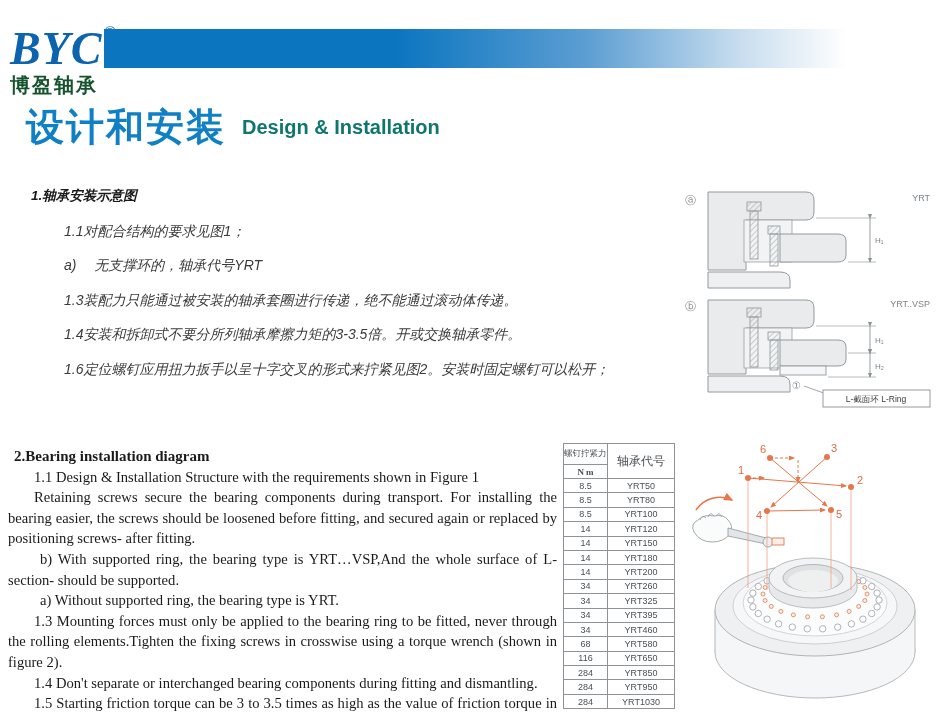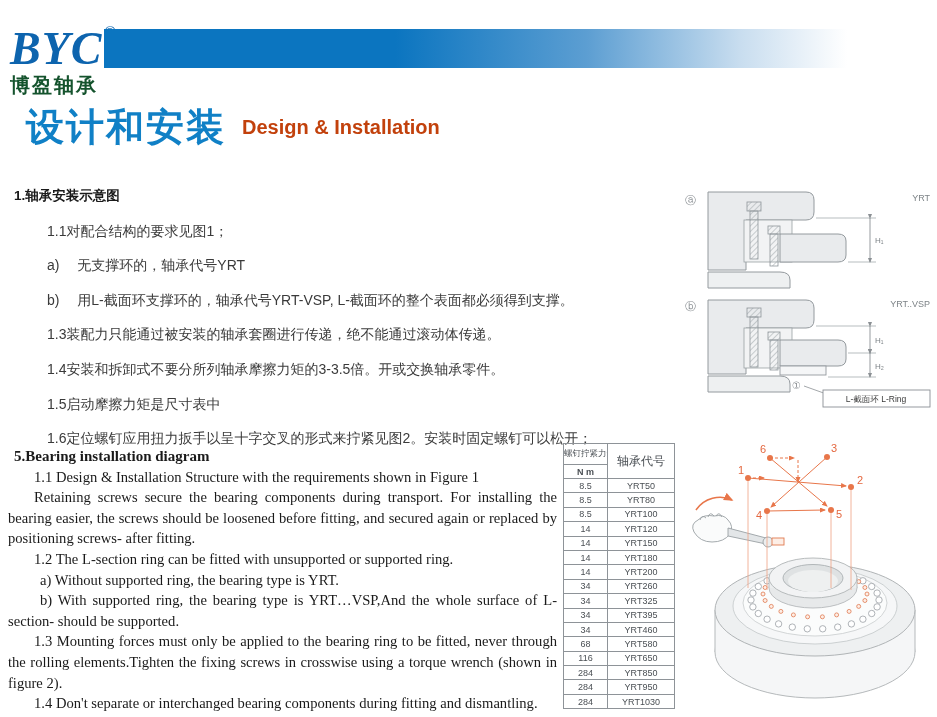--- a/index.html
+++ b/index.html
@@ -11,43 +11,43 @@
   .logo-text{font-family:"Liberation Serif","DejaVu Serif",serif;font-weight:bold;
              font-style:italic;font-size:46px;line-height:46px;color:#0d64ae;letter-spacing:1px;}
   .logo-reg{font-size:15px;vertical-align:28px;font-style:normal;color:#0d64ae;margin-left:2px;}
   .logo-sub{font-size:20px;font-weight:bold;color:#14532d;letter-spacing:2px;margin-top:0px;}
   .header-bar{position:absolute;left:104px;top:29px;width:766px;height:39px;
       background:linear-gradient(to right,#0b75c0 0%,#0b75c0 38%,#5c9ed2 63%,#c8ddef 83%,rgba(255,255,255,0) 97%);}
 
   
   .title-row{position:absolute;left:4px;top:102px;display:flex;align-items:center;margin-left:22px;}
   .title-zh{font-size:38px;font-weight:bold;color:#1080c6;letter-spacing:2px;}
-  .title-en{font-size:20px;font-weight:bold;color:#c2410c;margin-left:16px;letter-spacing:0px;}
-
-  
-  .zh-section{position:absolute;left:8px;top:186px;width:652px;color:#3a3a3a;
-              font-size:14px;line-height:20.6px;}
+  .title-en{font-size:20px;font-weight:bold;color:#0f766e;margin-left:16px;letter-spacing:0px;}
+
+  
+  .zh-section{position:absolute;left:25px;top:186px;width:652px;color:#3a3a3a;
+              font-size:14px;line-height:20.6px;font-style:italic;}
   .zh-heading{font-weight:bold;color:#1a1a1a;margin-left:6px;font-size:13.5px;}
   .zh-p{margin:14px;text-indent:25px;}
 
   
   .en-section{position:absolute;left:8px;top:446px;width:549px;color:#1a1a1a;
       font-family:"Liberation Serif","DejaVu Serif",serif;font-size:14.6px;line-height:20.6px;}
   .en-heading{font-weight:bold;font-size:15px;margin-left:6px;}
   .en-p{margin:0;text-indent:26px;text-align:justify;}
   .en-p.ab{text-indent:32px;}
 
   
   .torque-table{position:absolute;left:563px;top:443px;width:111px;border-collapse:collapse;
                 font-size:9px;color:#4a4f54;text-align:center;table-layout:fixed;}
   .torque-table th,.torque-table td{border:0.8px solid #8e9398;padding:0;height:13.4px;
                 font-weight:normal;overflow:hidden;white-space:nowrap;}
   .torque-table col.c1{width:44px;} .torque-table col.c2{width:67px;}
   .torque-table .hdr1{font-size:8.5px;height:20px;}
-  .torque-table .hdr2{font-weight:bold;height:13px;}
+  .torque-table .hdr2{font-weight:bold;height:13px;font-family:Liberation Serif, serif;}
   .torque-table .hdr3{font-size:12px;}
 
   
   .figure1{position:absolute;left:680px;top:188px;width:257px;height:234px;}
   .figure2{position:absolute;left:680px;top:440px;width:257px;height:272px;}
   svg text{font-family:"Liberation Sans","DejaVu Sans",sans-serif;}
 </style>
 </head>
 <body>
 
@@ -61,34 +61,31 @@
 
   <div class="title-row">
     <span class="title-zh">设计和安装</span>
     <span class="title-en">Design &amp; Installation</span>
   </div>
 
   <div class="zh-section">
     <div class="zh-heading">1.轴承安装示意图</div>
     <p class="zh-p">1.1对配合结构的要求见图1；</p>
     <p class="zh-p">a)　 无支撑环的，轴承代号YRT</p>
-    <p class="zh-p">b)　 用L-截面环支撑环的，轴承代号YRT-VSP, L-截面环的整个表面都必须得到支撑。</p>
     <p class="zh-p">1.3装配力只能通过被安装的轴承套圈进行传递，绝不能通过滚动体传递。</p>
     <p class="zh-p">1.4安装和拆卸式不要分所列轴承摩擦力矩的3-3.5倍。开或交换轴承零件。</p>
-    <p class="zh-p">1.5启动摩擦力矩是尺寸表中</p>
     <p class="zh-p">1.6定位螺钉应用扭力扳手以呈十字交叉的形式来拧紧见图2。安装时固定螺钉可以松开；</p>
   </div>
 
   <div class="en-section">
-    <div class="en-heading">5.Bearing installation diagram</div>
+    <div class="en-heading">2.Bearing installation diagram</div>
     <p class="en-p">1.1 Design &amp; Installation Structure with the requirements shown in Figure 1</p>
     <p class="en-p">Retaining screws secure the bearing components during transport. For installing the bearing easier, the screws should be loosened before fitting, and secured again or replaced by positioning screws- after fitting.</p>
-    <p class="en-p">1.2 The L-section ring can be fitted with unsupported or supported ring.</p>
+    <p class="en-p ab">b) With supported ring, the bearing type is YRT…VSP,And the whole surface of L-section- should be supported.</p>
     <p class="en-p ab">a) Without supported ring, the bearing type is YRT.</p>
-    <p class="en-p ab">b) With supported ring, the bearing type is YRT…VSP,And the whole surface of L-section- should be supported.</p>
     <p class="en-p">1.3 Mounting forces must only be applied to the bearing ring to be fitted, never through the rolling elements.Tighten the fixing screws in crosswise using a torque wrench (shown in figure 2).</p>
     <p class="en-p">1.4 Don't separate or interchanged bearing components during fitting and dismantling.</p>
     <p class="en-p">1.5 Starting friction torque can be 3 to 3.5 times as high as the value of friction torque in the  dimension tables.</p>
   </div>
 
   <table class="torque-table">
     <colgroup>
         <col class="c1">
         <col class="c2">
       </colgroup>

